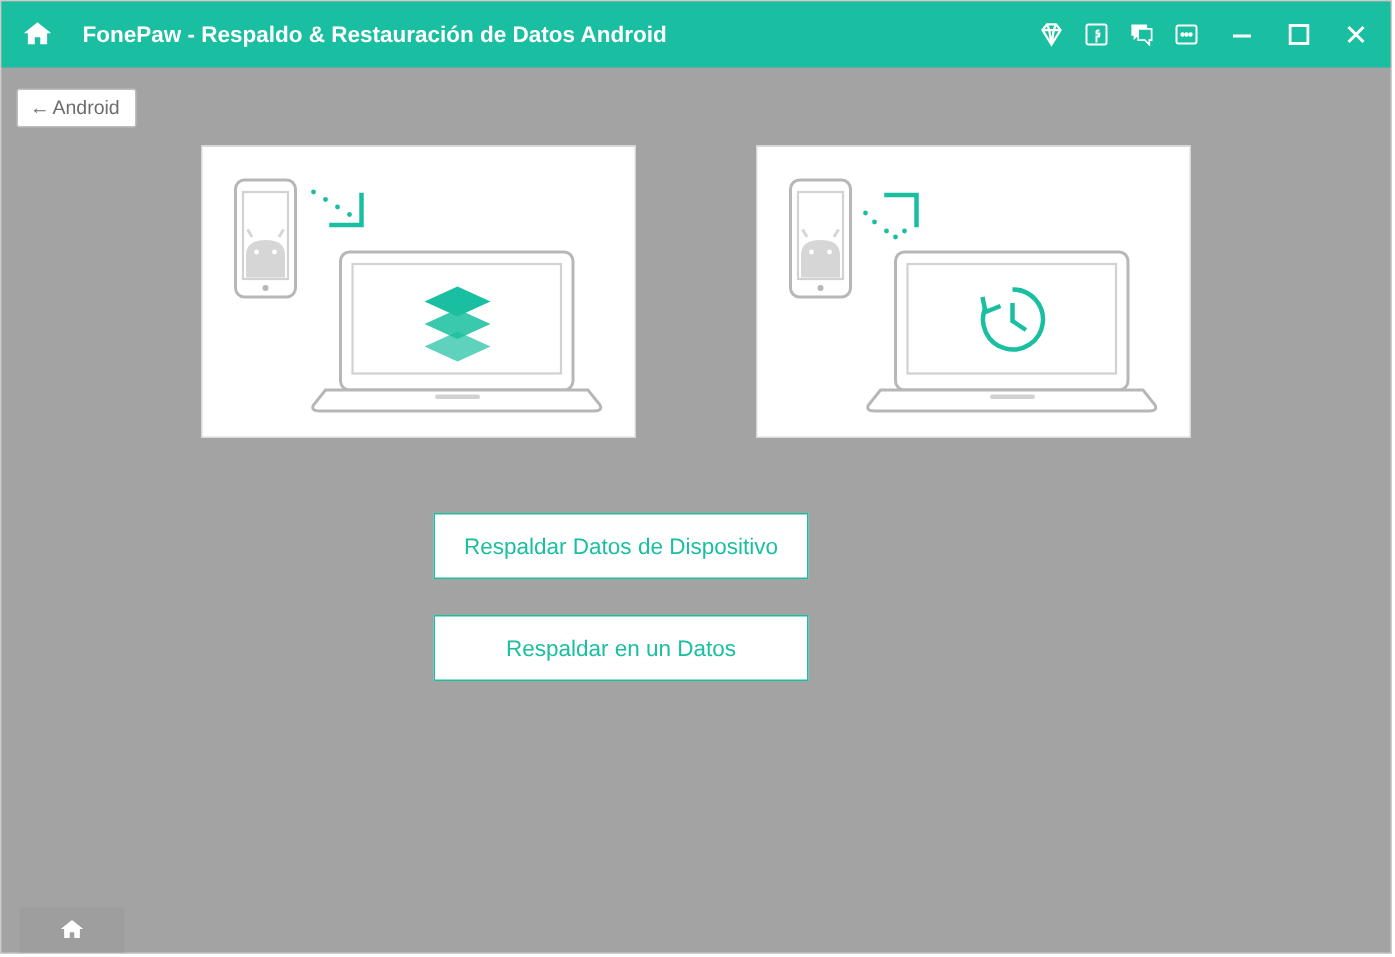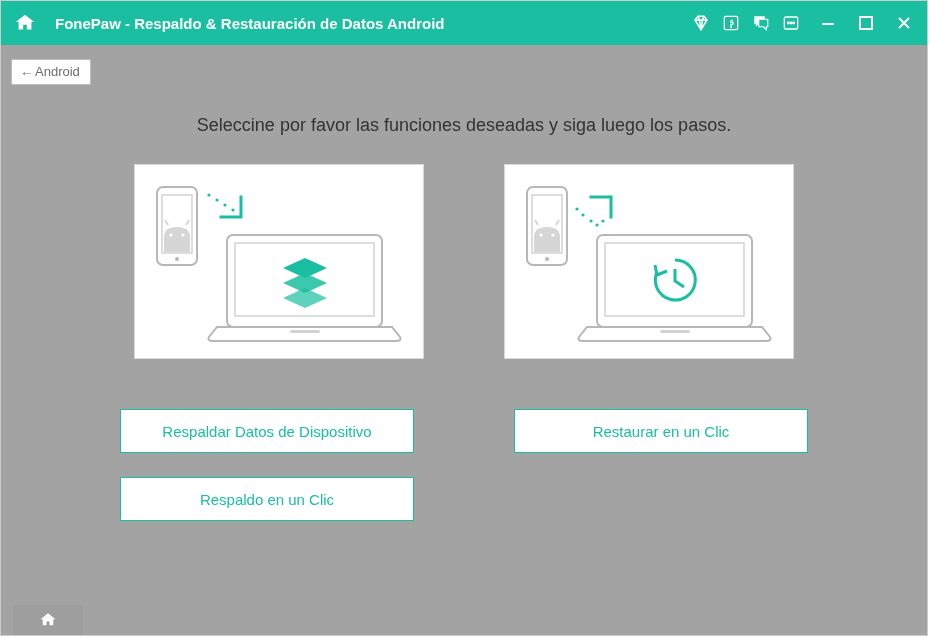--- a/index.html
+++ b/index.html
@@ -14,21 +14,21 @@
   .win-btn { width: 22px; height: 22px; display: flex; align-items: center; justify-content: center; cursor: pointer; margin-left: 6px; }
   .back-row { padding: 14px 12px 2px 10px; }
   .back-btn { border: 1px solid #bfbfbf; background: #fff; color: #6d6d6d; font-size: 13px; padding: 4px 10px 5px 8px; border-radius: 2px; cursor: pointer; display: inline-flex; align-items: center; gap: 2px; }
   .content { padding: 10px 50px 0 50px; }
   .headline { text-align: center; font-size: 18px; color: #333; margin-top: 18px; margin-bottom: 28px; }
   .cards { display: flex; justify-content: center; gap: 80px; }
   .card { width: 290px; height: 195px; border: 1px solid #d9d9d9; background: #fff; position: relative; }
   .card svg { position: absolute; inset: 0; }
   .buttons { display: flex; justify-content: center; gap: 100px; margin-top: 50px; }
   .btn-col { display: flex; flex-direction: column; gap: 24px; }
-  .opt-btn { width: 294px; height: 44px; border: 1px solid #19bfa0; background: #fff; color: #19bfa0; font-size: 15px; cursor: pointer; display: flex; align-items: center; justify-content: center; }
+  .opt-btn { width: 250px; height: 44px; border: 1px solid #19bfa0; background: #fff; color: #19bfa0; font-size: 15px; cursor: pointer; display: flex; align-items: center; justify-content: center; }
   .footer-tab { position: absolute; left: 12px; bottom: 0; width: 70px; height: 30px; background: #9e9e9e; display: flex; align-items: center; justify-content: center; cursor: pointer; }
 </style>
 </head>
 <body>
 
 <div class="window">
 
   <div class="titlebar">
     <div class="home-btn">
       <svg width="22" height="22" viewBox="0 0 24 24" fill="#fff">
@@ -82,21 +82,20 @@
   </div>
 
   <div class="back-row">
     <button class="back-btn">
       <span style="font-size:13px;">←</span>
       <span>Android</span>
     </button>
   </div>
 
   <div class="content">
-    <div class="headline">Seleccine por favor las funciones deseadas y siga luego los pasos.</div>
 
     <div class="cards">
 
       <div class="card">
         <svg width="290" height="195" viewBox="0 0 290 195">
 
           <rect x="22" y="22" width="40" height="78" rx="6" fill="#fff" stroke="#b7b7b7" stroke-width="2"></rect>
           <rect x="27" y="30" width="30" height="58" fill="#fff" stroke="#d2d2d2" stroke-width="1.5"></rect>
           <circle cx="42" cy="94" r="2" fill="#b7b7b7"></circle>
 
@@ -162,27 +161,24 @@
         </svg>
       </div>
     </div>
 
     <div class="buttons">
       <div class="btn-col">
         <button class="opt-btn">
           <span>Respaldar Datos de Dispositivo</span>
         </button>
         <button class="opt-btn">
-          <span>Respaldo en un Clic</span>
+          <span>Respaldar en un Datos</span>
         </button>
       </div>
       <div class="btn-col">
-        <button class="opt-btn">
-          <span>Restaurar en un Clic</span>
-        </button>
       </div>
     </div>
   </div>
 
   <div class="footer-tab">
     <svg width="18" height="18" viewBox="0 0 24 24" fill="#fff">
         <path d="M12 3 L2 11 h3 v8 h5 v-5 h4 v5 h5 v-8 h3 Z"></path>
       </svg>
   </div>
 </div>

